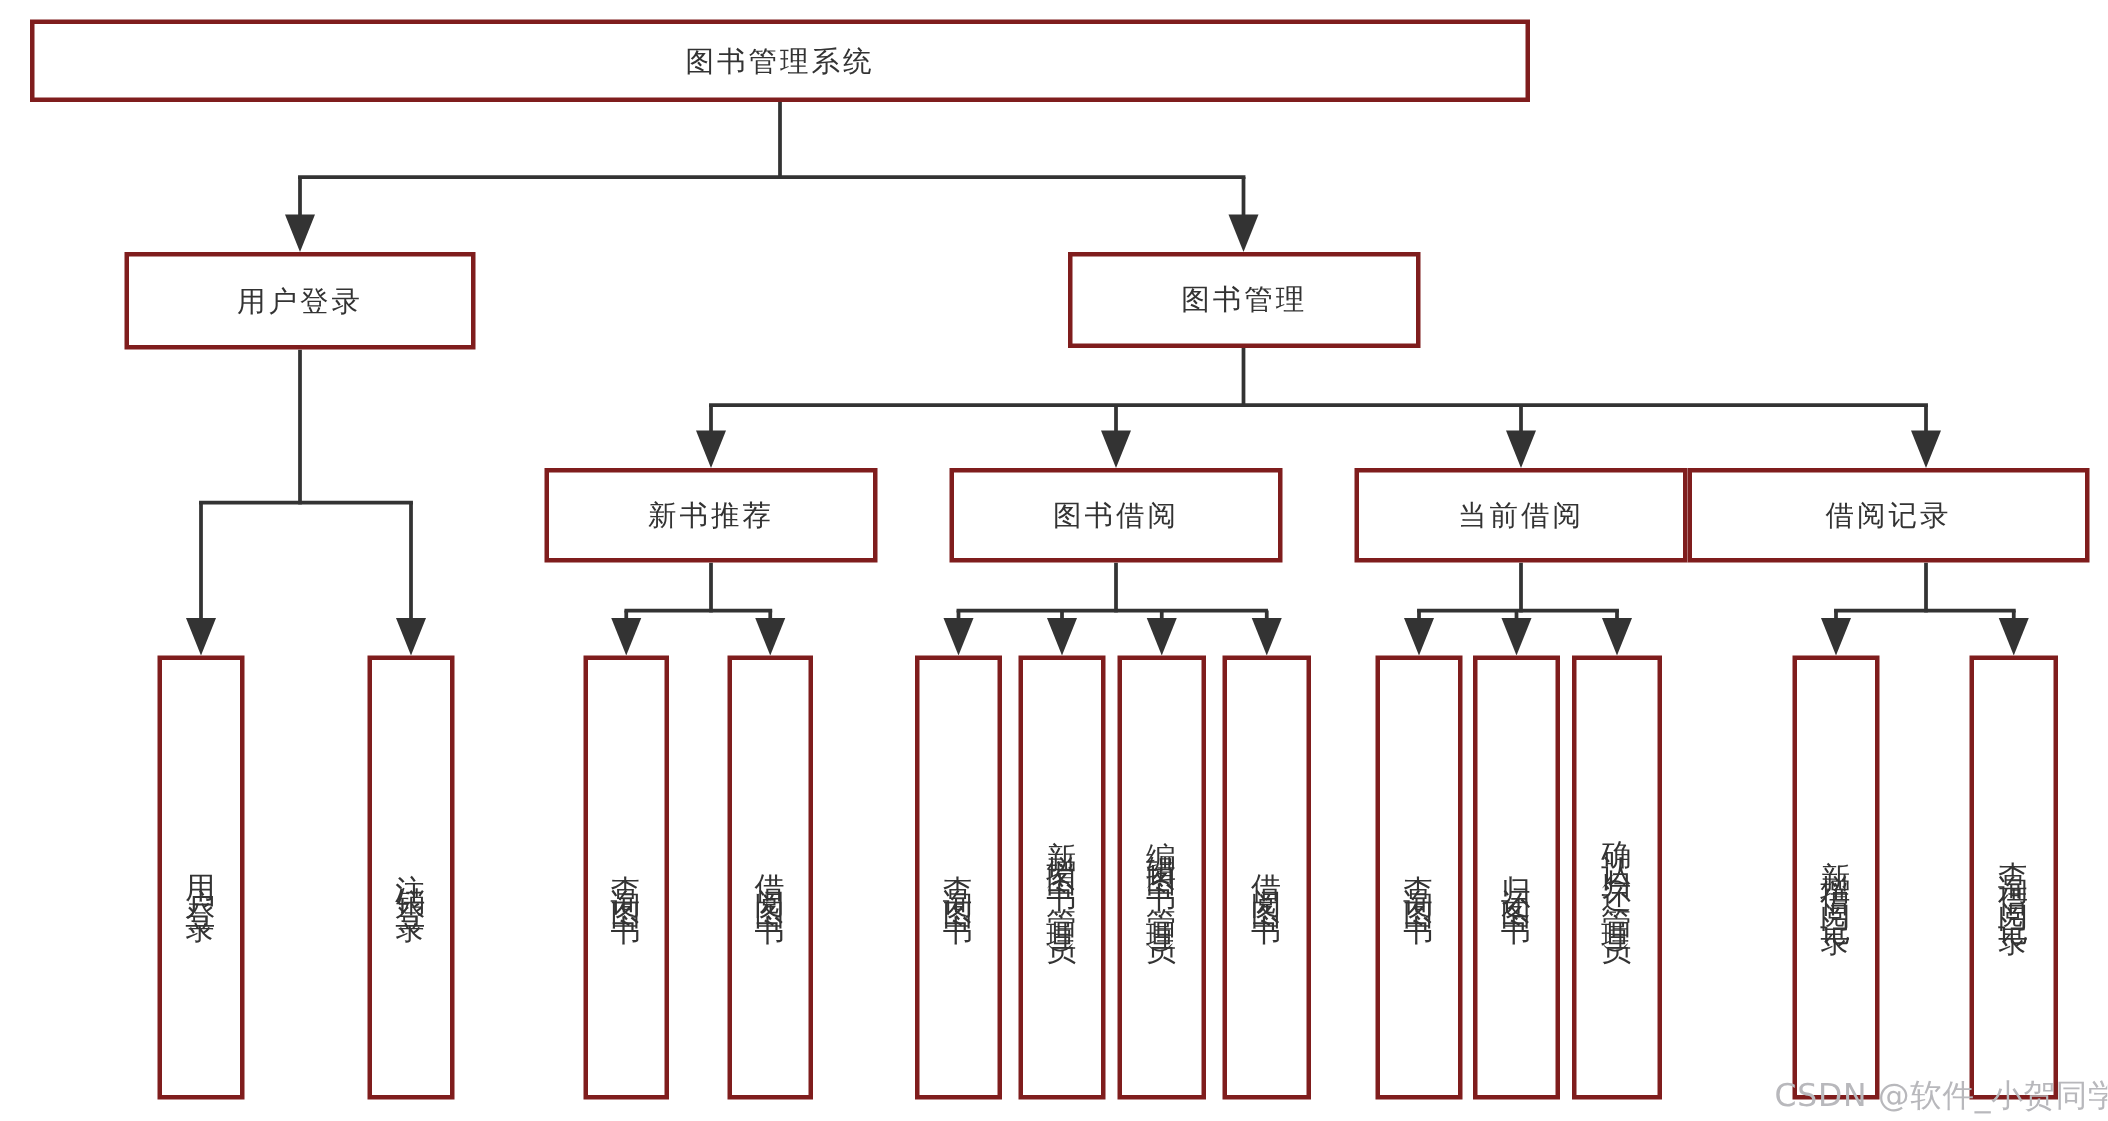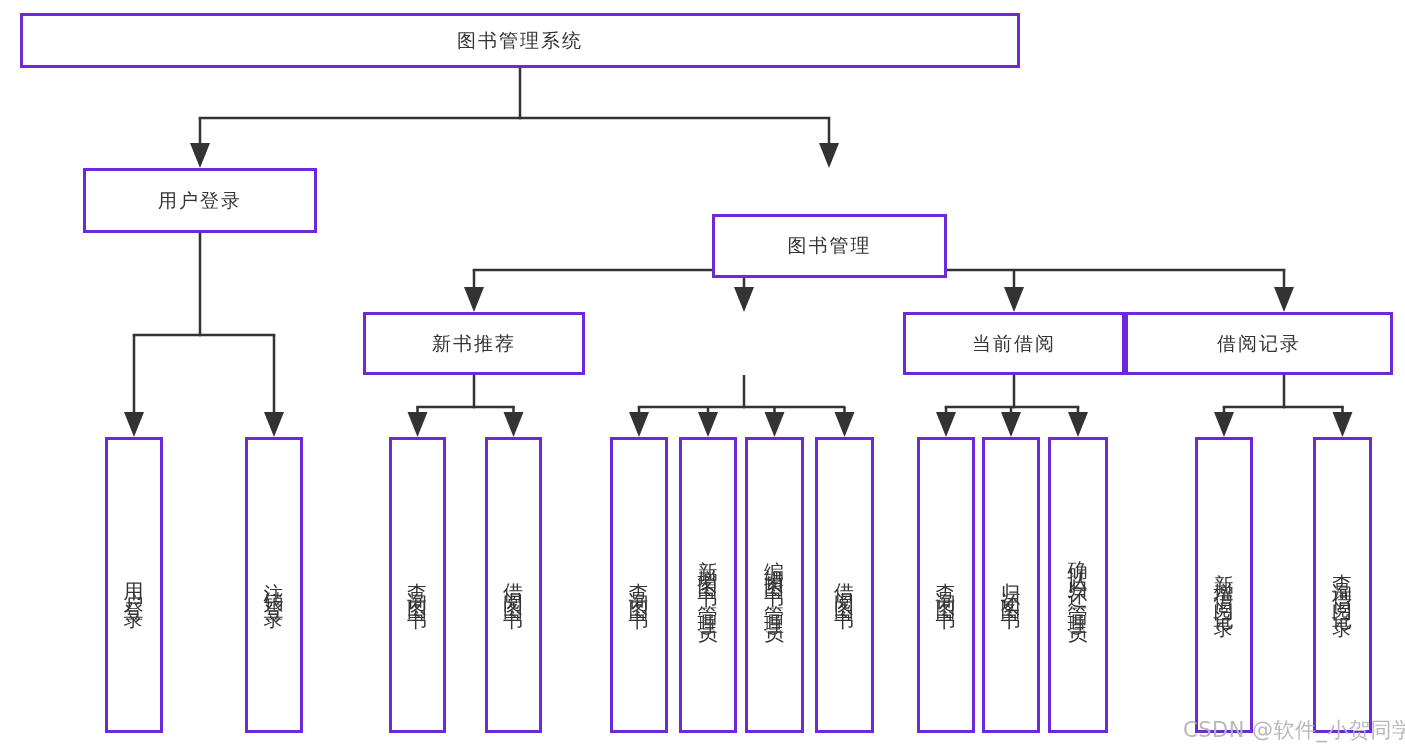--- a/index.html
+++ b/index.html
@@ -17,21 +17,21 @@
   }
   #wires {
     position: absolute;
     left: 0; top: 0;
     width: 1405px;
     height: 747px;
   }
   .node {
     position: absolute;
     box-sizing: border-box;
-    border: 3px solid #6d28d9;
+    border: 3px solid #7f1d1d;
     background: #ffffff;
     display: flex;
     align-items: center;
     justify-content: center;
     color: #333333;
   }
   .hbox {
     font-size: 19px;
     letter-spacing: 2px;
     white-space: nowrap;
@@ -128,27 +128,30 @@
     </g>
   </svg>
 
   <div class="node hbox" style="left:20px; top:13px; width:1000px; height:55px;">
     <span>图书管理系统</span>
   </div>
 
   <div class="node hbox" style="left:83px; top:168px; width:234px; height:65px;">
     <span>用户登录</span>
   </div>
-  <div class="node hbox" style="left:712px; top:168px; width:235px; height:64px;margin-top:46px;">
+  <div class="node hbox" style="left:712px; top:168px; width:235px; height:64px;">
     <span>图书管理</span>
   </div>
 
   <div class="node hbox" style="left:363px; top:312px; width:222px; height:63px;font-family:Liberation Mono, monospace;">
     <span>新书推荐</span>
   </div>
+  <div class="node hbox" style="left:633px; top:312px; width:222px; height:63px;">
+    <span>图书借阅</span>
+  </div>
   <div class="node hbox" style="left:903px; top:312px; width:222px; height:63px;align-items:center;">
     <span>当前借阅</span>
   </div>
   <div class="node hbox" style="left:1125px; top:312px; width:268px; height:63px;justify-content:center;">
     <span>借阅记录</span>
   </div>
 
   <div class="node leaf" style="left:105px; top:437px; width:58px; height:296px;">
     <span class="vtext">用户登录</span>
   </div>

